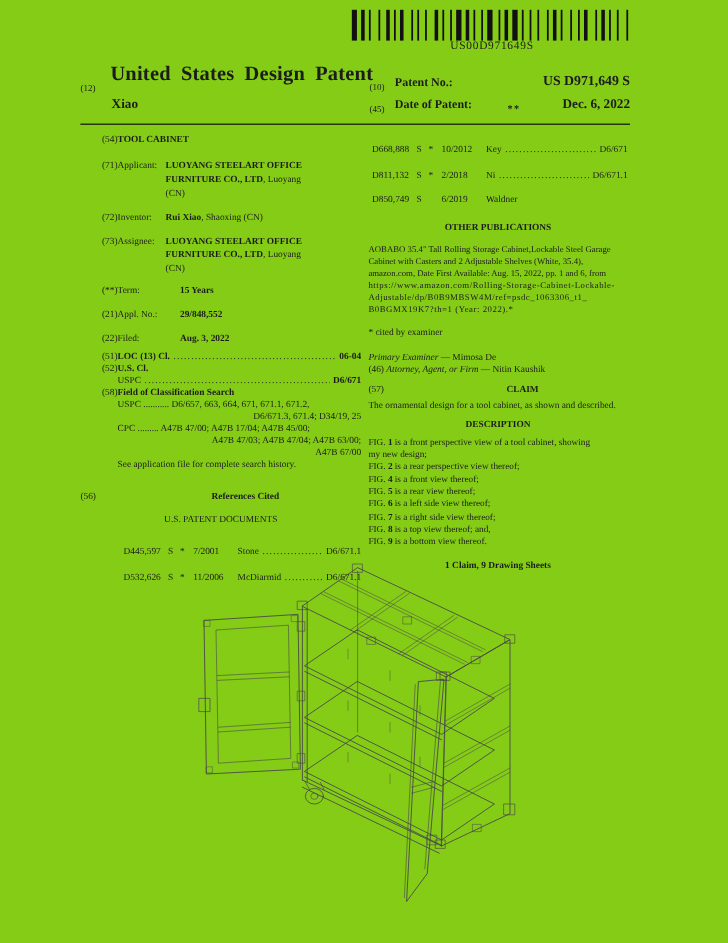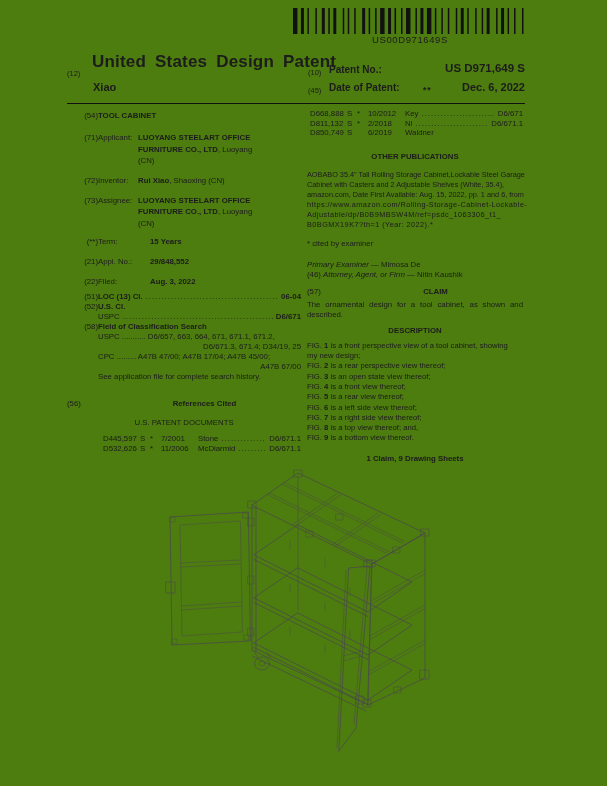--- a/index.html
+++ b/index.html
@@ -1,17 +1,17 @@
 <!DOCTYPE html>
 <html><head>
 <meta charset="utf-8">
 <style>
   html,body{margin:0;padding:0;background:#e8e8e8;}
-  .page{position:relative;width:607px;height:786px;background:#4d7c0f;overflow:hidden;
-        font-family:Liberation Sans, sans-serif;color:#1c1c1c;}
+  .page{position:relative;width:607px;height:786px;background:#84cc16;overflow:hidden;
+        font-family:Liberation Serif, serif;color:#1c1c1c;}
   
   #barcode{position:absolute;left:293px;top:8px;width:234px;height:26px;}
   .bc-text{position:absolute;left:293px;top:34px;width:234px;text-align:center;
            font-size:9.5px;letter-spacing:.6px;}
   
   .h-kind{position:absolute;left:67px;top:69px;font-size:7.5px;}
   .h-title{position:absolute;left:92px;top:52px;font-size:17px;font-weight:bold;word-spacing:4px;letter-spacing:.2px;}
   .h-inventor{position:absolute;left:93px;top:81px;font-size:11px;font-weight:bold;}
   .h-pn-code{position:absolute;left:308px;top:68px;font-size:7.5px;}
   .h-pn-label{position:absolute;left:329px;top:64px;font-size:10px;font-weight:bold;}
@@ -36,21 +36,21 @@
   .rt{text-align:right;white-space:nowrap;}
   .nw{white-space:nowrap;}
   
   .cit-row{display:flex;align-items:baseline;white-space:nowrap;line-height:9.6px;}
   .cit-ind-l{margin-left:36px;}
   .cit-ind-r{margin-left:3px;}
   .c-no{width:37px;flex:none;}
   .c-kind{width:10px;flex:none;}
   .c-star{width:11px;flex:none;}
   .c-date{width:30px;flex:none;text-align:left;margin-right:7px;}
-  .c-name{flex:none;}
+  .c-name{flex:none;margin-top:11px;}
   .c-class{flex:none;}
   .center{text-align:center;}
   .pub-line{font-size:7.3px;white-space:nowrap;line-height:10px;}
   .url{letter-spacing:.45px;}
   .fig-line{white-space:nowrap;line-height:10.3px;font-size:7.7px;}
   .sec-row{position:relative;padding-left:41px;}
   .sec-code{position:absolute;left:0;top:0;}
   .claim-text{text-align:justify;}
   
   #figure{position:absolute;left:140px;top:460px;}
@@ -181,20 +181,21 @@
     </div>
 
     <div class="lrow">
       <span class="lcode">(58)</span>
       <span class="b">Field of Classification Search</span>
     </div>
     <div style="margin-left:31px">
       <div class="nw">USPC ........... D6/657, 663, 664, 671, 671.1, 671.2,</div>
       <div class="rt">D6/671.3, 671.4; D34/19, 25</div>
       <div class="nw">CPC ......... A47B 47/00; A47B 17/04; A47B 45/00;</div>
+      <div class="rt">A47B 47/03; A47B 47/04; A47B 63/00;</div>
       <div class="rt">A47B 67/00</div>
       <div>See application file for complete search history.</div>
     </div>
 
     <div class="sec-row center" style="margin-top:17px">
       <span class="sec-code">(56)</span>
       <span class="b">References Cited</span>
     </div>
     <div class="center" style="margin-top:9px">U.S. PATENT DOCUMENTS</div>
 
@@ -276,21 +277,20 @@
       <span class="b">CLAIM</span>
     </div>
     <div class="claim-text" style="margin-top:3px">The ornamental design for a tool cabinet, as shown and described.</div>
 
     <div class="center b" style="margin-top:6px">DESCRIPTION</div>
 
     <div style="margin-top:5px">
       <div class="fig-line"><span>FIG. </span><span class="b">1</span><span> is a front perspective view of a tool cabinet, showing</span></div>
       <div class="fig-line"><span>my new design;</span></div>
       <div class="fig-line"><span>FIG. </span><span class="b">2</span><span> is a rear perspective view thereof;</span></div>
-      <div class="fig-line"><span>FIG. </span><span class="b">3</span><span> is an open state view thereof;</span></div>
       <div class="fig-line"><span>FIG. </span><span class="b">4</span><span> is a front view thereof;</span></div>
       <div class="fig-line"><span>FIG. </span><span class="b">5</span><span> is a rear view thereof;</span></div>
       <div class="fig-line"><span>FIG. </span><span class="b">6</span><span> is a left side view thereof;</span></div>
       <div class="fig-line"><span>FIG. </span><span class="b">7</span><span> is a right side view thereof;</span></div>
       <div class="fig-line"><span>FIG. </span><span class="b">8</span><span> is a top view thereof; and,</span></div>
       <div class="fig-line"><span>FIG. </span><span class="b">9</span><span> is a bottom view thereof.</span></div>
     </div>
 
     <div class="center b" style="margin-top:10px">1 Claim, 9 Drawing Sheets</div>
   </div>

